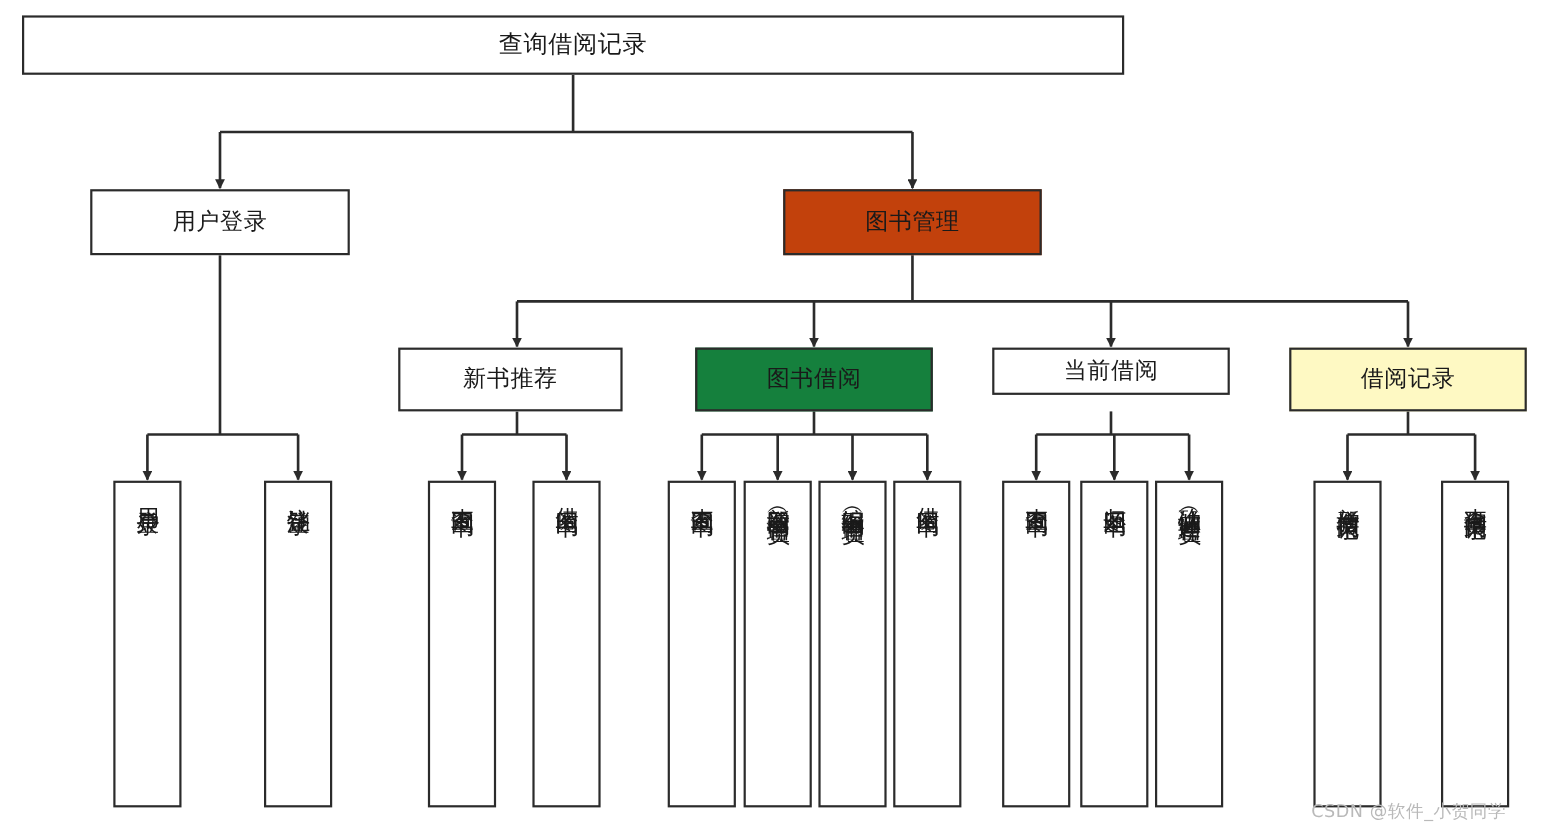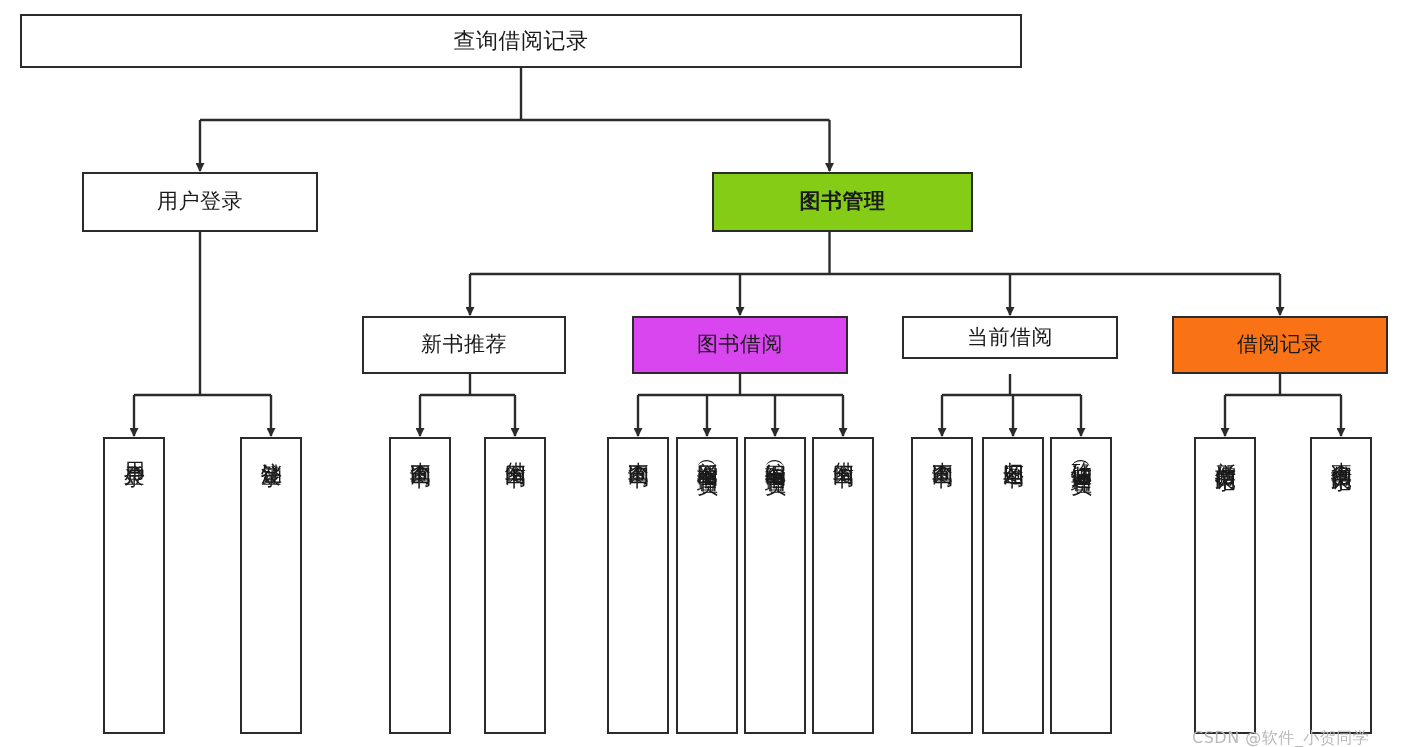--- a/index.html
+++ b/index.html
@@ -116,33 +116,33 @@
       </g>
   </svg>
 
   <div id="node-layer">
       <div class="node horizontal root" style="left: 20px; top: 14px; width: 1002px; height: 54px; border-color: rgb(43, 43, 43); background: rgb(255, 255, 255); color: rgb(26, 26, 26);">
         <span class="node-label">查询借阅记录</span>
       </div>
       <div class="node horizontal" style="left: 82px; top: 172px; width: 236px; height: 60px; border-color: rgb(43, 43, 43); background: rgb(255, 255, 255); color: rgb(26, 26, 26);">
         <span class="node-label">用户登录</span>
       </div>
-      <div class="node horizontal" style="left: 712px; top: 172px; width: 261px; height: 60px; border-color: rgb(43, 43, 43); background: #84cc16; color: rgb(26, 26, 26); font-weight: bold;">
+      <div class="node horizontal" style="left: 712px; top: 172px; width: 235px; height: 60px; border-color: rgb(43, 43, 43); background: #c2410c; color: rgb(26, 26, 26);">
         <span class="node-label">图书管理</span>
       </div>
       <div class="node horizontal" style="left: 362px; top: 316px; width: 204px; height: 58px; border-color: rgb(43, 43, 43); background: rgb(255, 255, 255); color: rgb(26, 26, 26);">
         <span class="node-label">新书推荐</span>
       </div>
-      <div class="node horizontal" style="left: 632px; top: 316px; width: 216px; height: 58px; border-color: rgb(43, 43, 43); background: #d946ef; color: rgb(26, 26, 26);">
+      <div class="node horizontal" style="left: 632px; top: 316px; width: 216px; height: 58px; border-color: rgb(43, 43, 43); background: #15803d; color: rgb(26, 26, 26);">
         <span class="node-label">图书借阅</span>
       </div>
       <div class="node horizontal" style="left: 902px; top: 316px; width: 216px; height: 43px; border-color: rgb(43, 43, 43); background: rgb(255, 255, 255); color: rgb(26, 26, 26);">
         <span class="node-label">当前借阅</span>
       </div>
-      <div class="node horizontal" style="left: 1172px; top: 316px; width: 216px; height: 58px; border-color: rgb(43, 43, 43); background: #f97316; color: rgb(26, 26, 26);">
+      <div class="node horizontal" style="left: 1172px; top: 316px; width: 216px; height: 58px; border-color: rgb(43, 43, 43); background: #fef9c3; color: rgb(26, 26, 26);">
         <span class="node-label">借阅记录</span>
       </div>
       <div class="node vertical" style="left: 103px; top: 437px; width: 62px; height: 297px; border-color: rgb(43, 43, 43); background: rgb(255, 255, 255); color: rgb(26, 26, 26);">
         <span class="node-label">用户登录</span>
       </div>
       <div class="node vertical" style="left: 240px; top: 437px; width: 62px; height: 297px; border-color: rgb(43, 43, 43); background: rgb(255, 255, 255); color: rgb(26, 26, 26);">
         <span class="node-label">注销登录</span>
       </div>
       <div class="node vertical" style="left: 389px; top: 437px; width: 62px; height: 297px; border-color: rgb(43, 43, 43); background: rgb(255, 255, 255); color: rgb(26, 26, 26);">
         <span class="node-label">查询图书</span>

